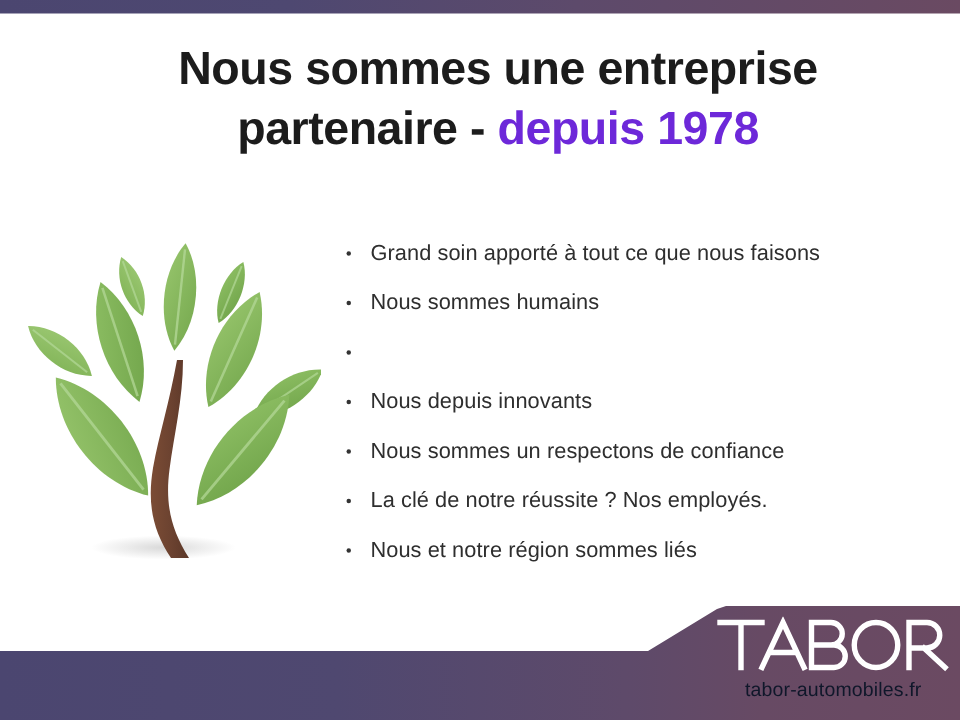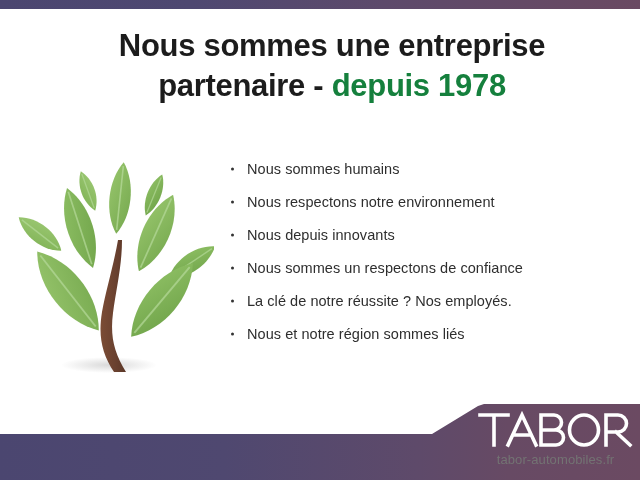--- a/index.html
+++ b/index.html
@@ -41,21 +41,21 @@
   .title-line {
     display: block;
     font-size: 31px;
     font-weight: bold;
     color: #1c1c1c;
     letter-spacing: -0.3px;
     white-space: nowrap;
   }
   .title-line.second { margin-top: 3px; }
   .title-accent {
-    color: #15803d;
+    color: #6d28d9;
     font-weight: bold;
     text-align: right;
   }
 
   
   #bullets {
     position: absolute;
     left: 231px;
     top: 152px;
     width: 400px;
@@ -127,21 +127,21 @@
     width: 155px;
     height: 38px;
   }
   #logo-sub {
     position: absolute;
     left: 478px;
     top: 452px;
     width: 155px;
     text-align: center;
     font-size: 13px;
-    color: #737373;
+    color: #0f172a;
     letter-spacing: 0.1px;
     white-space: nowrap;
   }
 </style>
 </head>
 <body>
 
 <div id="slide">
 
   <div id="top-bar"></div>
@@ -225,25 +225,28 @@
       <g transform="translate(148,150) rotate(40)">
         <path d="M0 -48 C 21 -21, 21 21, 0 48 C -21 21, -21 -21, 0 -48 Z" fill="url(#lg2)"></path>
         <path d="M0 -43 L 0 43" stroke="#b4d898" stroke-width="1.9" fill="none" opacity="0.72"></path>
       </g>
     </svg>
   </div>
 
   <div id="bullets">
     <div class="bullet-row">
       <span class="bullet-dot"></span>
+      <span class="bullet-text">Grand soin apporté à tout ce que nous faisons</span>
+    </div>
+    <div class="bullet-row">
+      <span class="bullet-dot"></span>
       <span class="bullet-text">Nous sommes humains</span>
     </div>
     <div class="bullet-row">
       <span class="bullet-dot"></span>
-      <span class="bullet-text">Nous respectons notre environnement</span>
     </div>
     <div class="bullet-row">
       <span class="bullet-dot"></span>
       <span class="bullet-text">Nous depuis innovants</span>
     </div>
     <div class="bullet-row">
       <span class="bullet-dot"></span>
       <span class="bullet-text">Nous sommes un respectons de confiance</span>
     </div>
     <div class="bullet-row">

